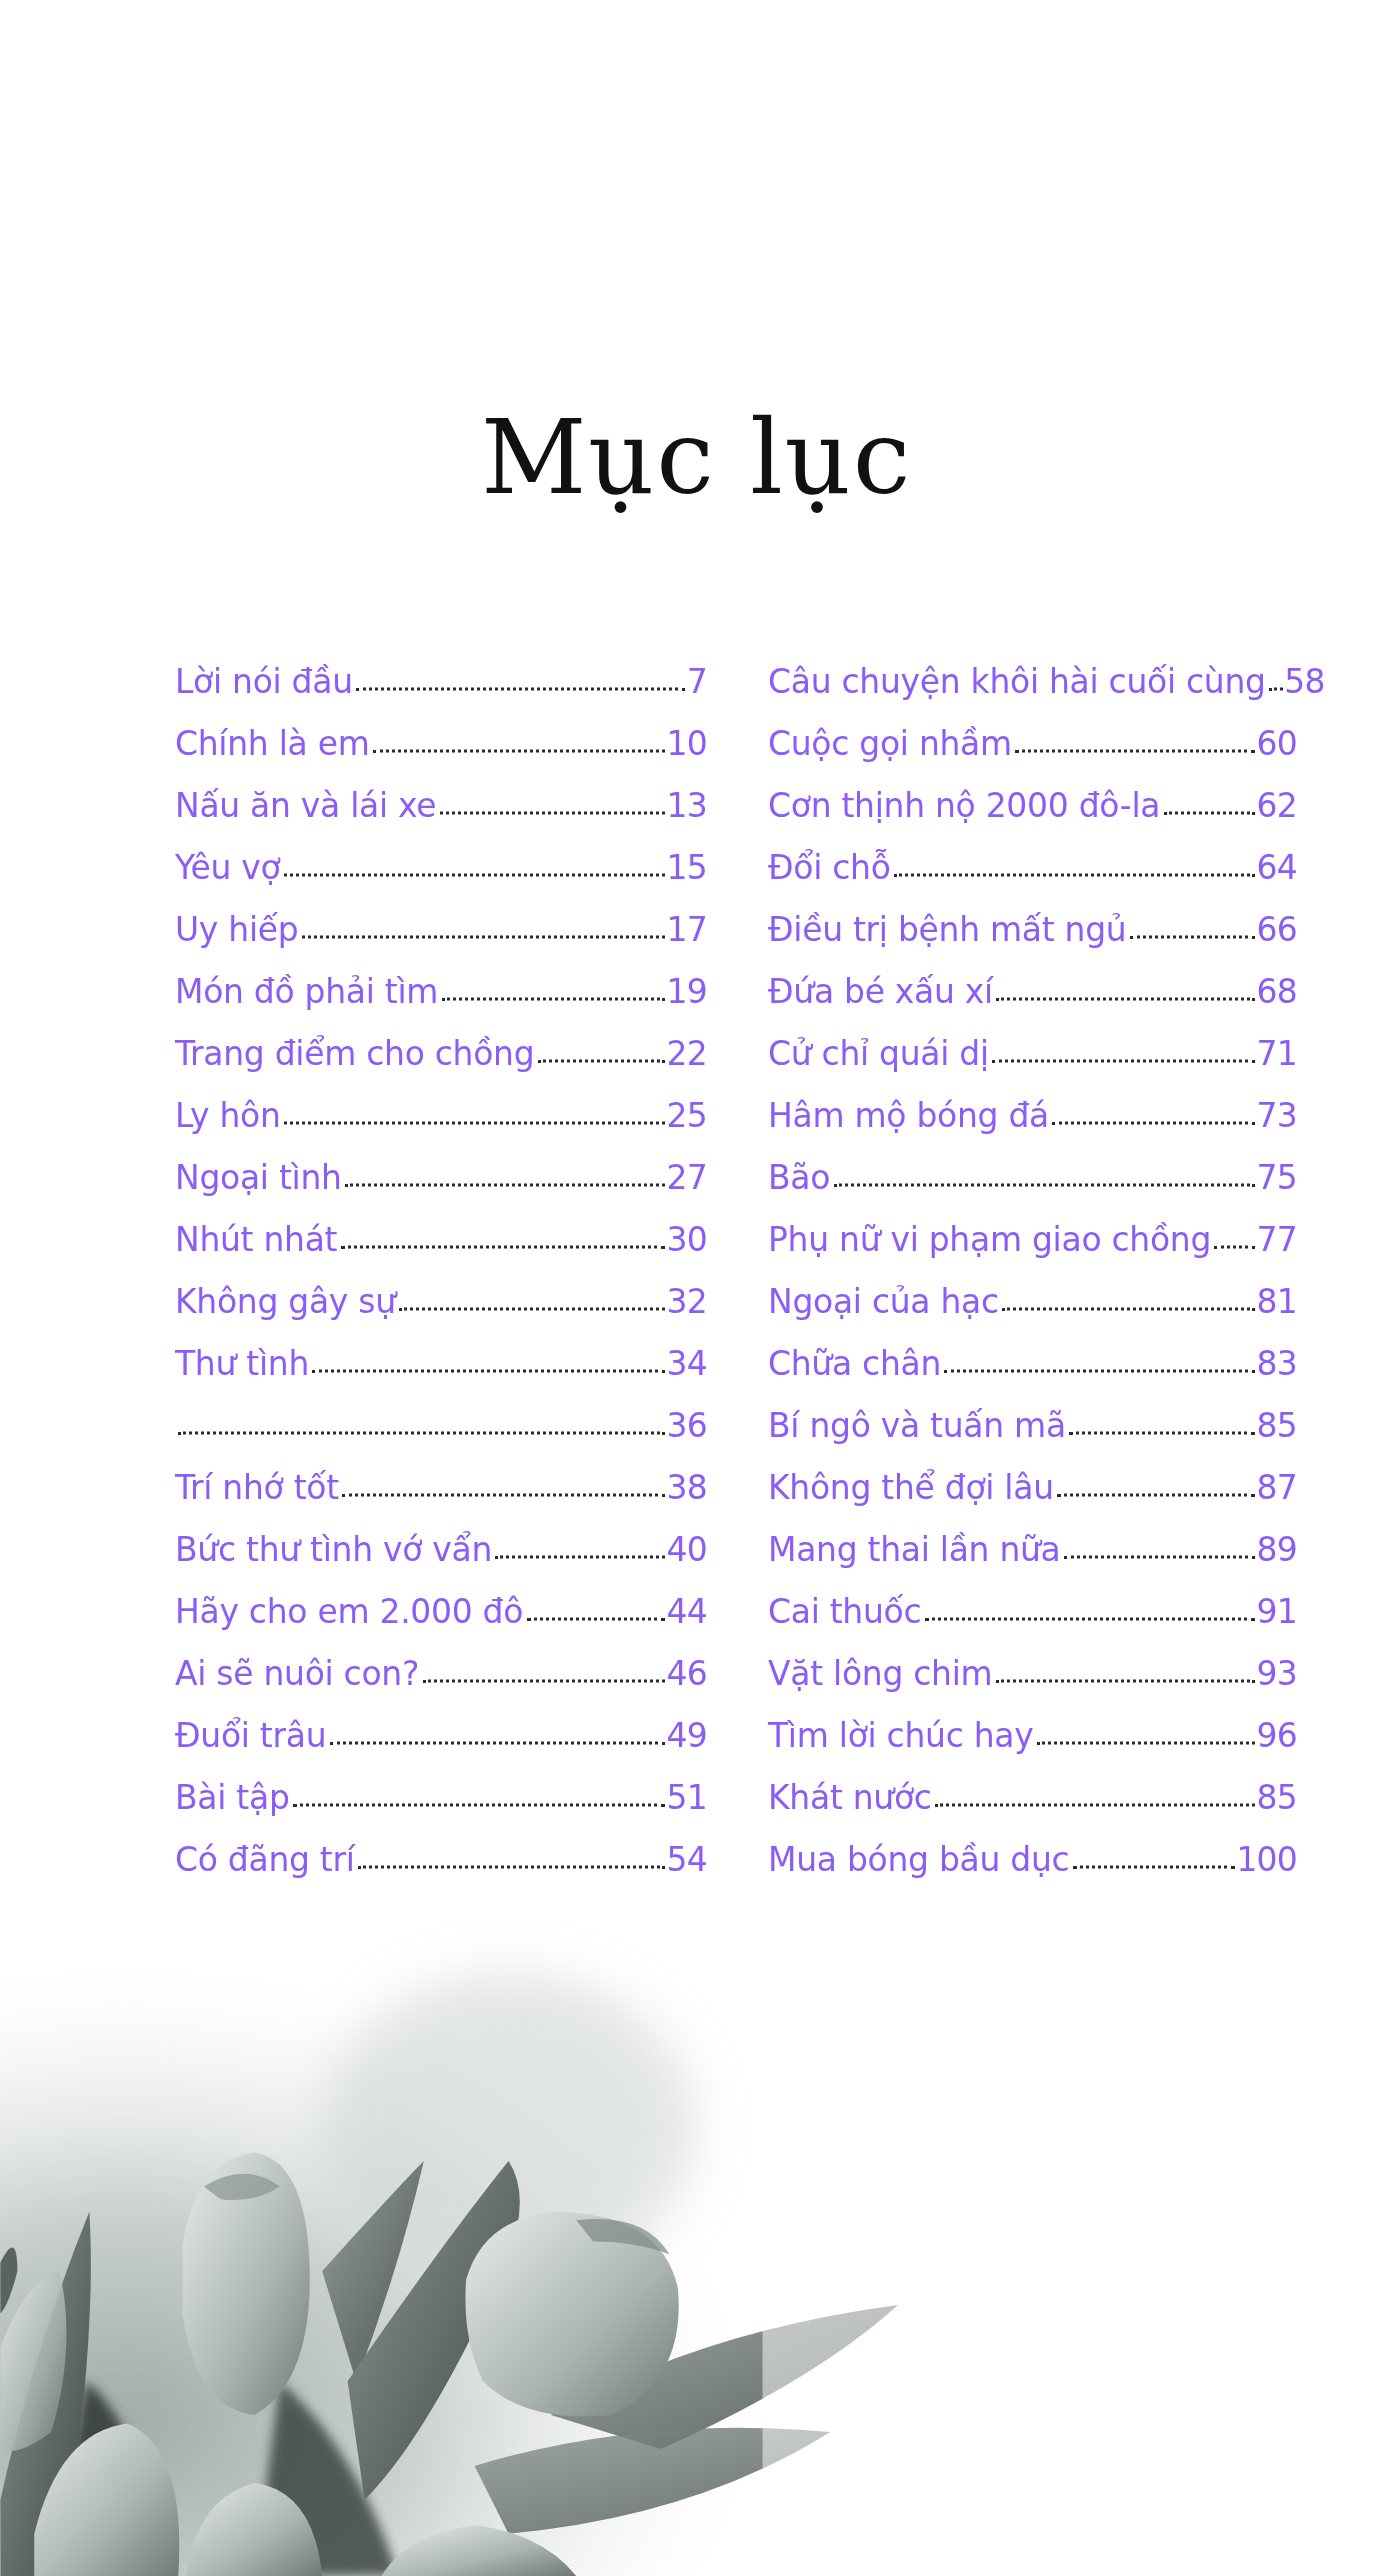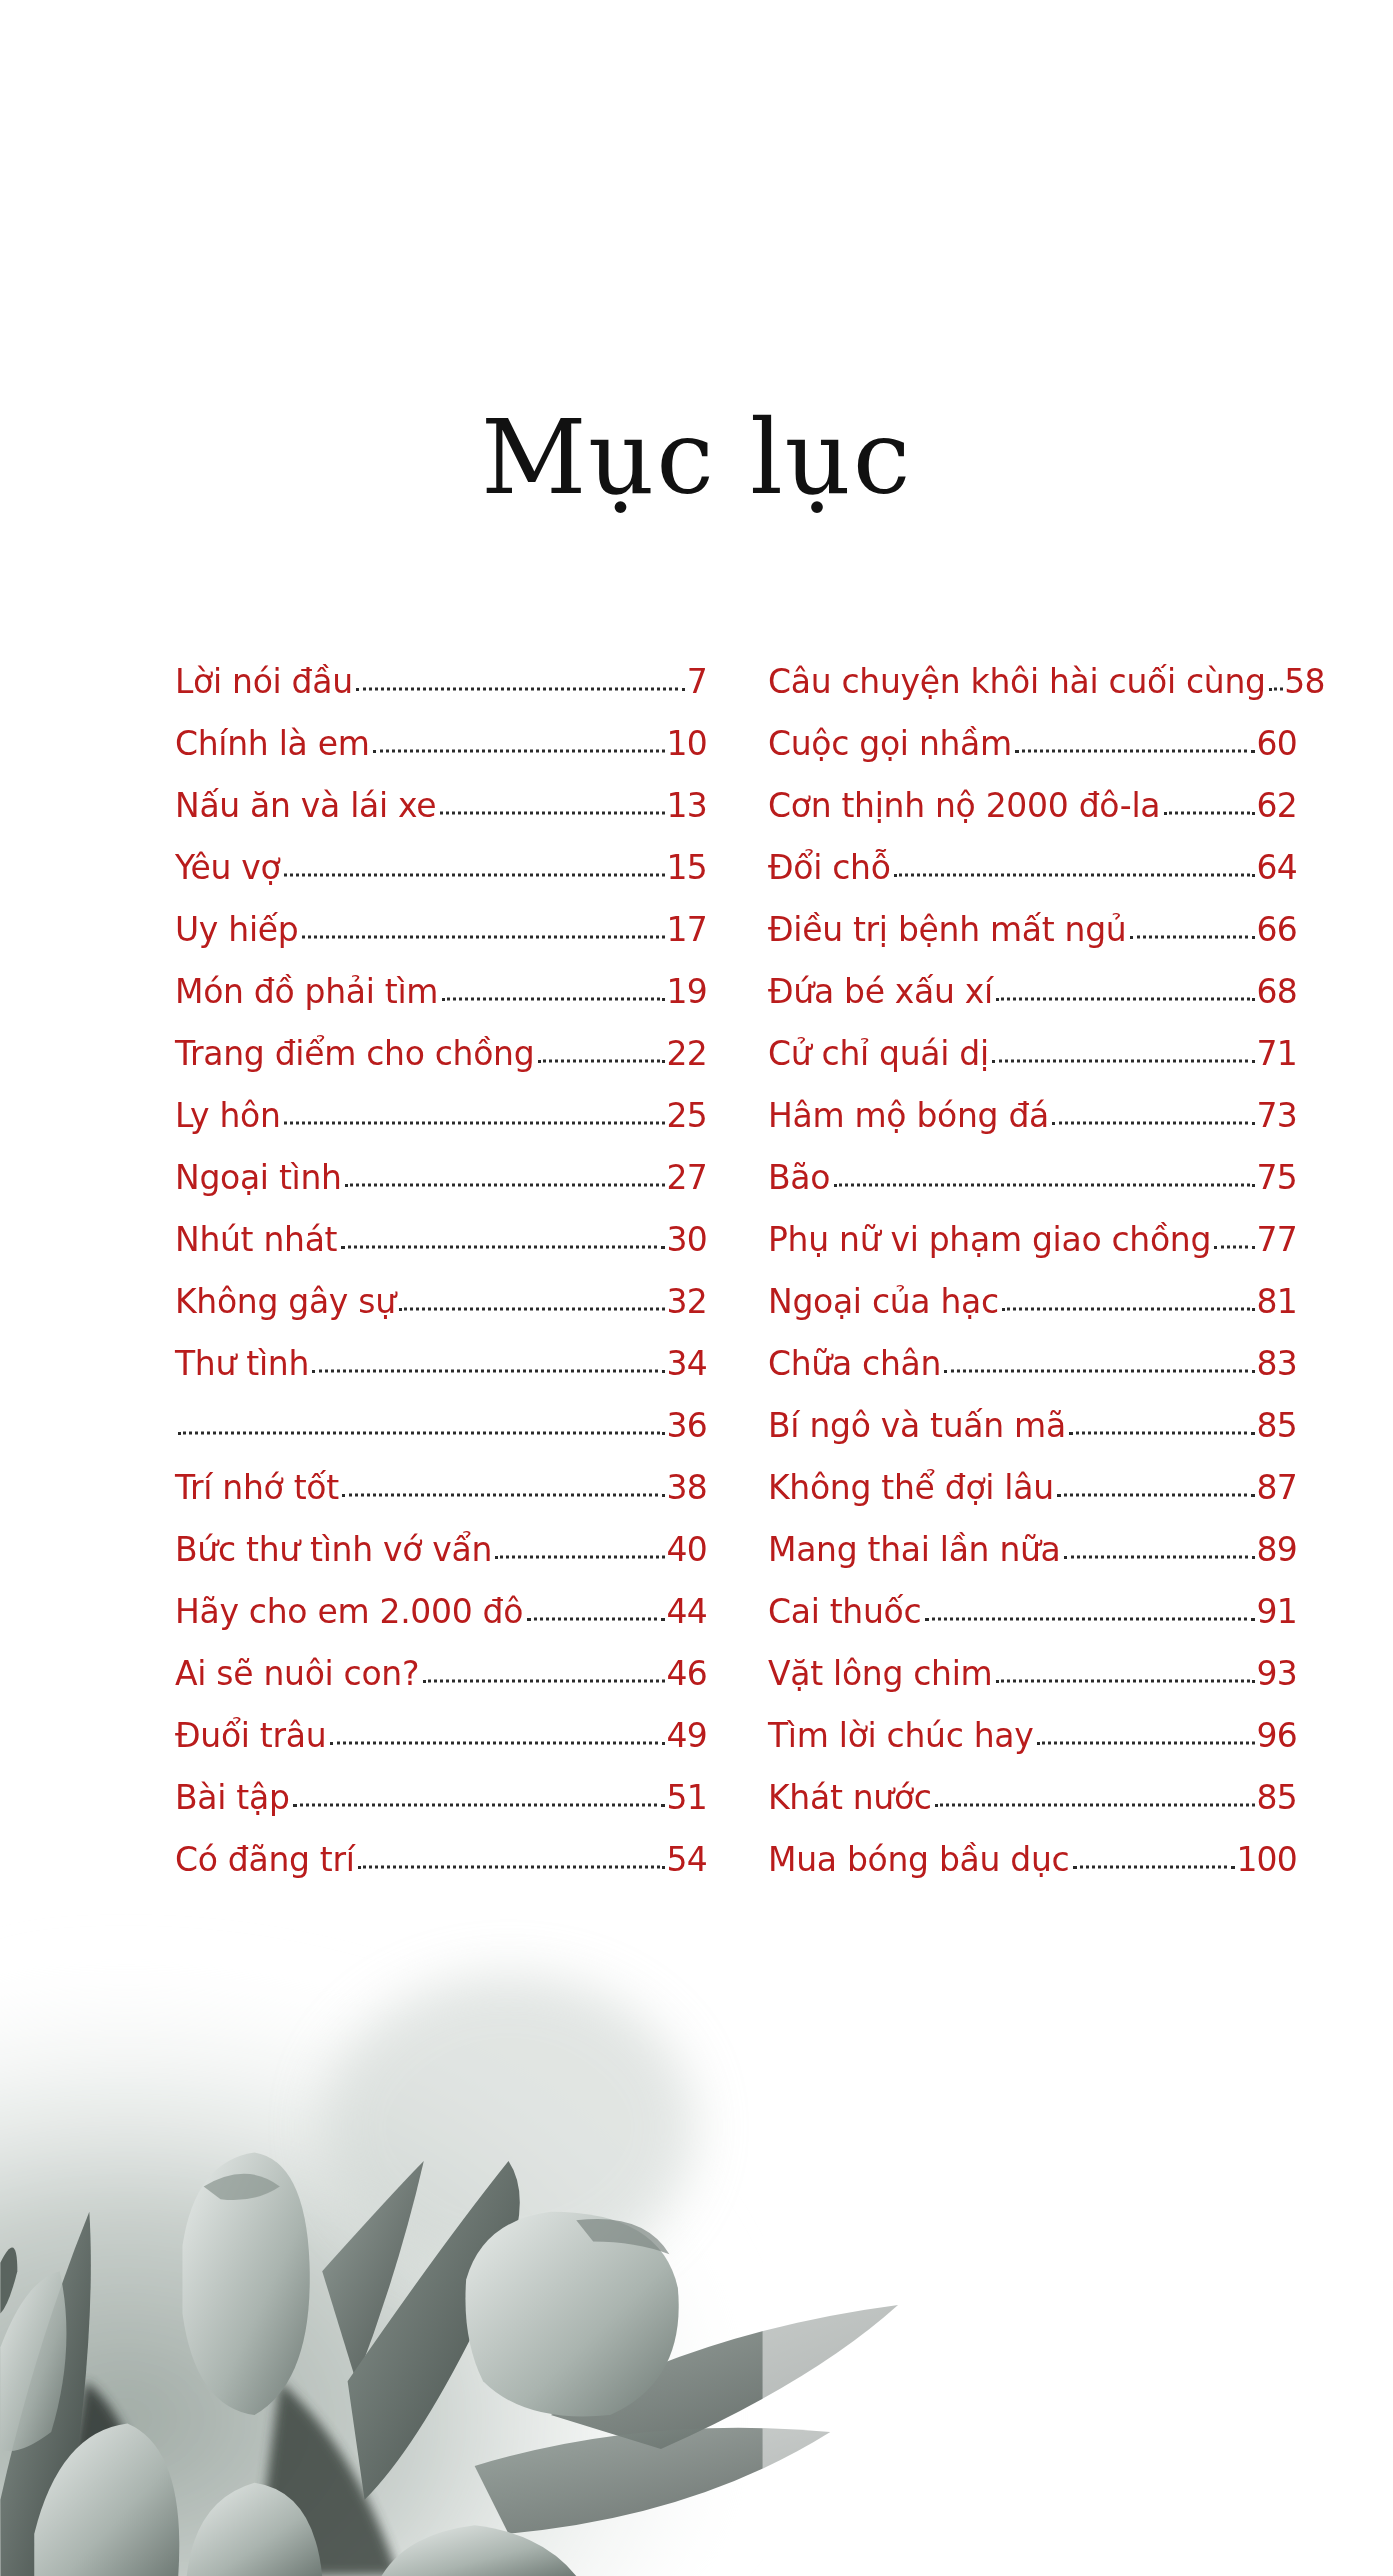--- a/index.html
+++ b/index.html
@@ -45,21 +45,21 @@
     .toc-column.left  { left: 175px;  width: 532px; }
     .toc-column.right { left: 768px;  width: 529px; }
 
     .toc-entry {
       display: flex;
       align-items: baseline;
       height: 62px;
       font-size: 33px;
       line-height: 47px;
       letter-spacing: -0.3px;
-      color: #b91c1c;
+      color: #8b5cf6;
       white-space: nowrap;
     }
     .toc-entry .entry-title {
       flex: 0 0 auto;
     }
     .toc-entry .leader {
       flex: 1 1 auto;
       margin: 0 1.7px 0 3.4px;
       border-bottom: 3.4px dotted #2a2a2a;
       transform: translateY(-2.5px);

